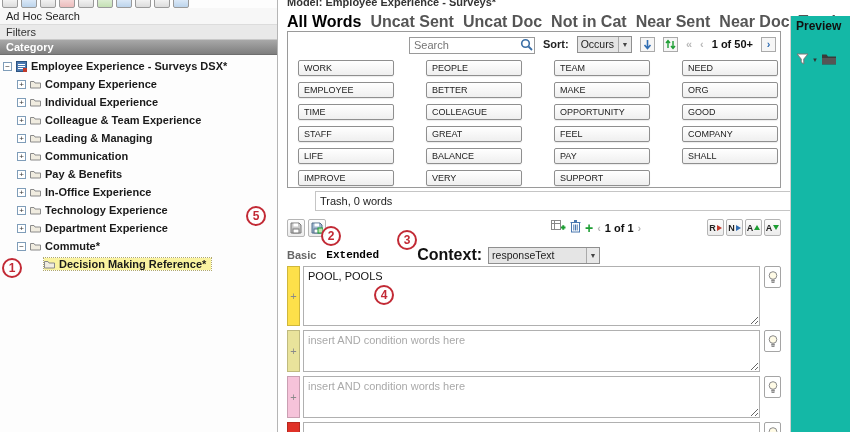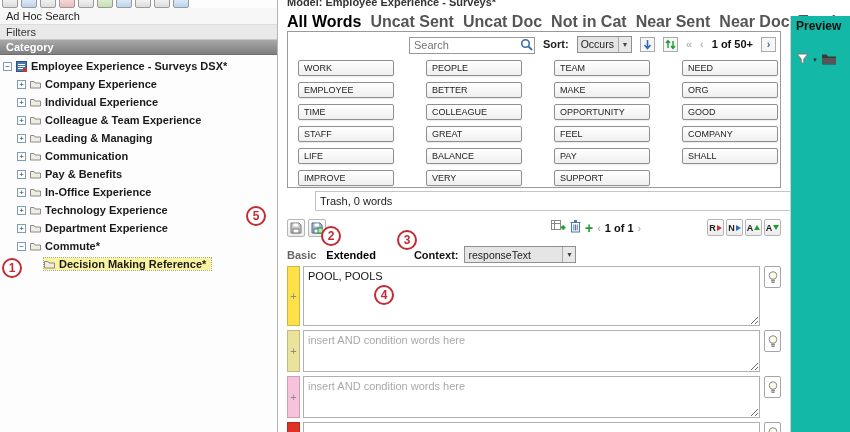--- a/index.html
+++ b/index.html
@@ -56,22 +56,22 @@
   .green-plus { color:#1d9e33; font-size:14px; font-weight:bold; line-height:14px; cursor:pointer; }
   .tb-sort { width:17px; height:17px; border:1px solid #b5b5b5; border-radius:2px; background:linear-gradient(#fdfdfd,#ececec); display:flex; align-items:center; justify-content:center; gap:1px; font-size:9px; font-weight:bold; color:#222; cursor:pointer; }
   .tri-up-g { width:0; height:0; border-left:3px solid transparent; border-right:3px solid transparent; border-bottom:5px solid #1d9e33; }
   .tri-dn-g { width:0; height:0; border-left:3px solid transparent; border-right:3px solid transparent; border-top:5px solid #1d9e33; }
   .tri-r-red { width:0; height:0; border-top:3px solid transparent; border-bottom:3px solid transparent; border-left:5px solid #c0392b; }
   .tri-r-blue { width:0; height:0; border-top:3px solid transparent; border-bottom:3px solid transparent; border-left:5px solid #2f6db3; }
 
   .rule-tabs { position:absolute; left:8px; top:246px; display:flex; align-items:center; }
   .rtab { font-size:11px; font-weight:bold; cursor:pointer; }
   .rtab.basic { color:#666; }
-  .rtab.extended { color:#000; margin-left:10px; }
-  .ctx-label { font-size:11px; font-weight:bold; color:#111; margin-left:38px; }
+  .rtab.extended { color:#000; margin-left:10px;font-family:Liberation Mono, monospace; }
+  .ctx-label { font-size:16px; font-weight:bold; color:#111; margin-left:38px; }
   .ctx-select { margin-left:6px; width:112px; }
 
   .conds { position:absolute; left:8px; top:266px; width:494px; }
   .cond-row { display:flex; margin-bottom:4px; align-items:flex-start; }
   .strip { width:13px; align-self:stretch; display:flex; align-items:center; justify-content:center; font-size:11px; color:#8a8a8a; border:1px solid rgba(0,0,0,0.18); cursor:pointer; }
   .s-yellow { background:#fde04a; } .s-khaki { background:#e9e39b; } .s-pink { background:#f6c3da; } .s-red { background:#e03127; }
   .cond-ta { flex:1; margin:0 4px 0 3px; border:1px solid #b0b0b0; font-family:inherit; font-size:11px; padding:3px 4px; resize:vertical; color:#111; }
   .cond-ta::placeholder { color:#a9a9a9; }
   .ta-1 { height:60px; } .ta-2 { height:42px; } .ta-3 { height:42px; } .ta-4 { height:36px; }
   .bulb-btn { width:17px; height:22px; border:1px solid #a5a5a5; border-radius:2px; background:#fff; display:flex; align-items:center; justify-content:center; flex:none; cursor:pointer; }

